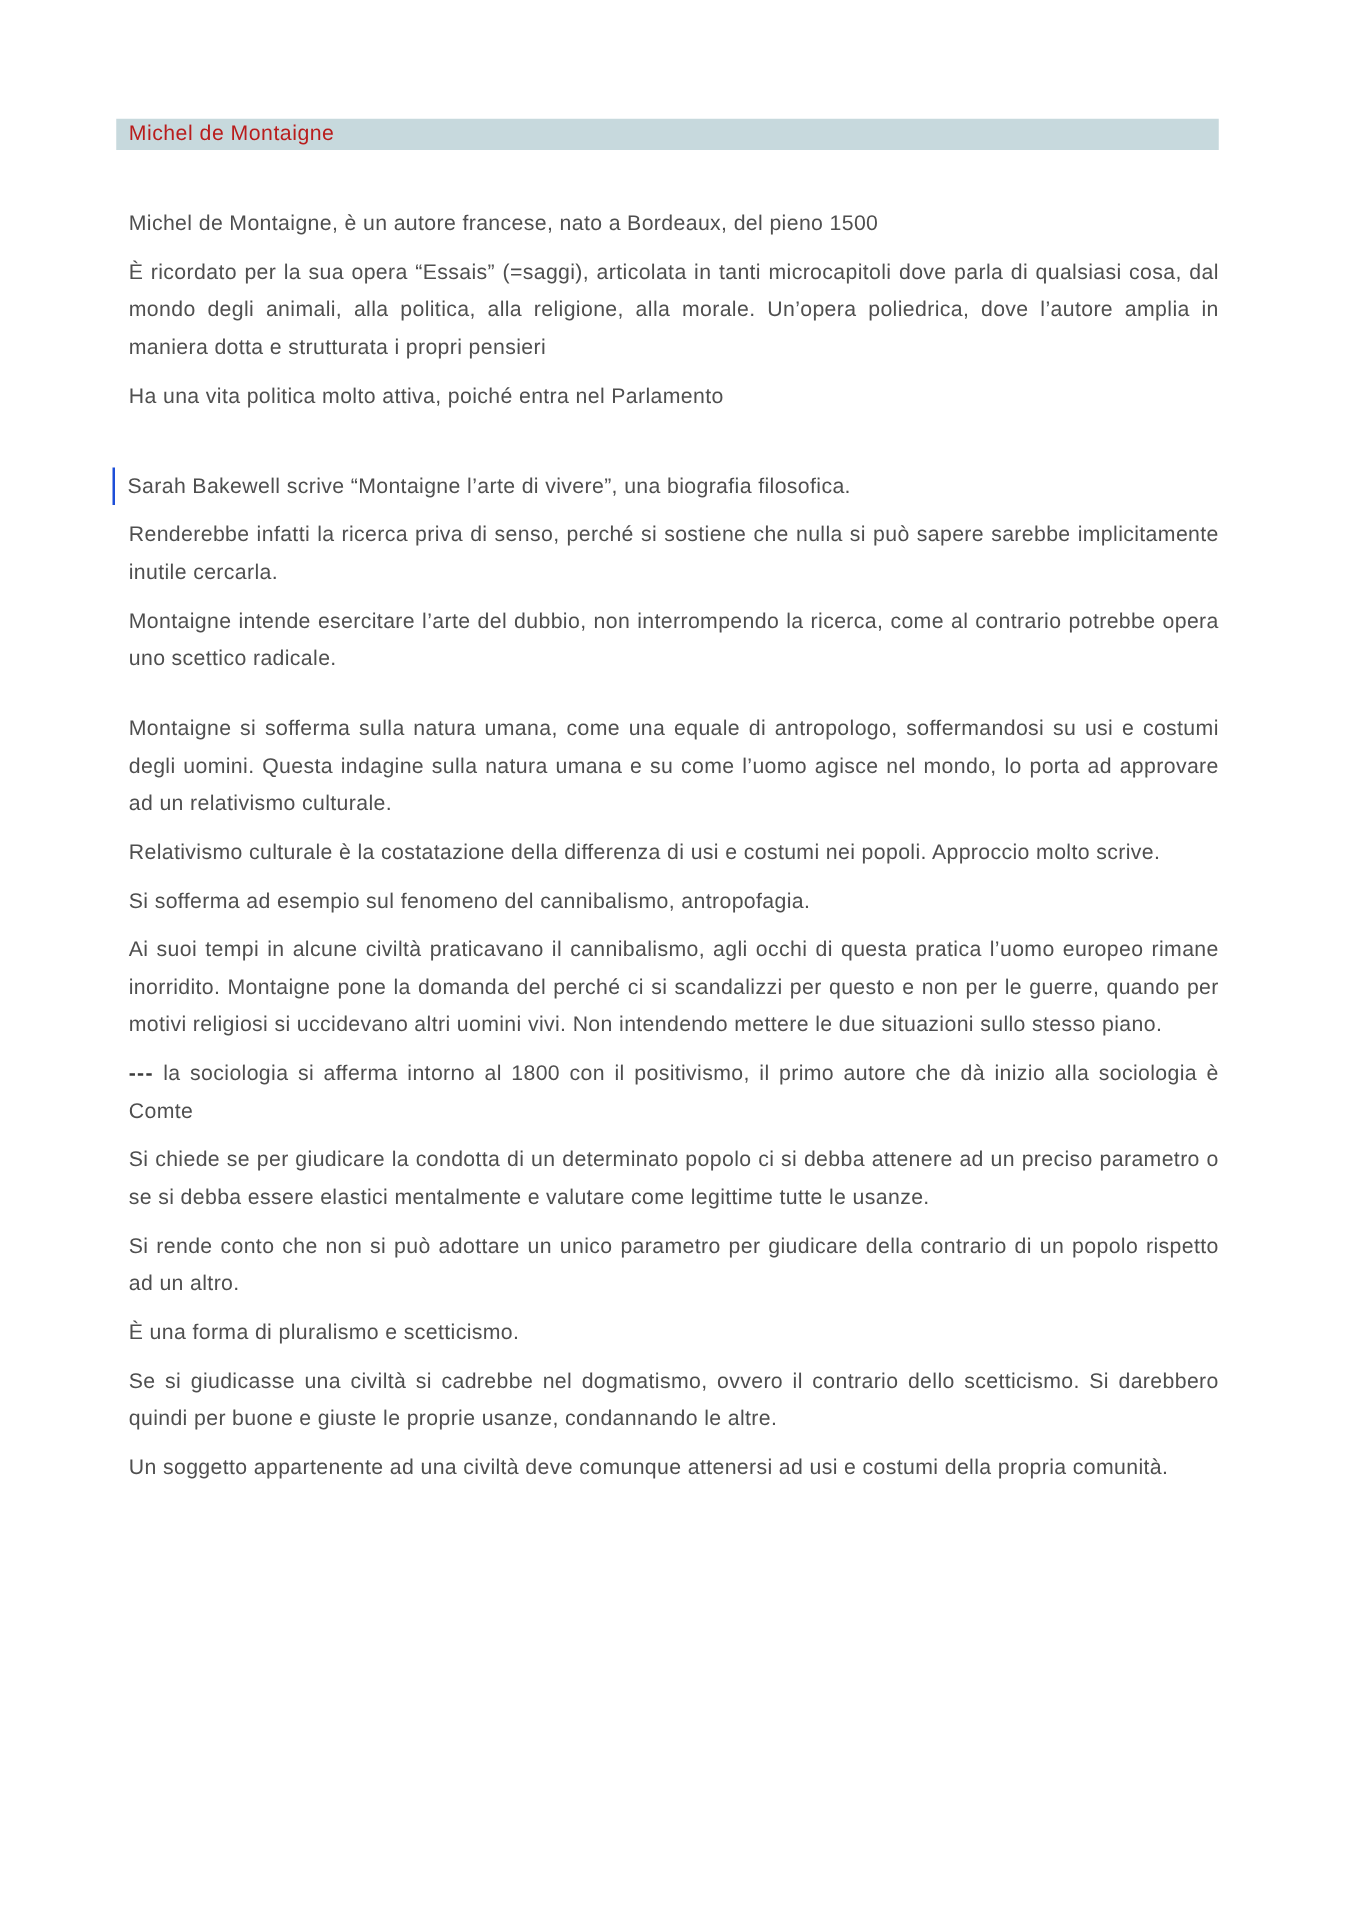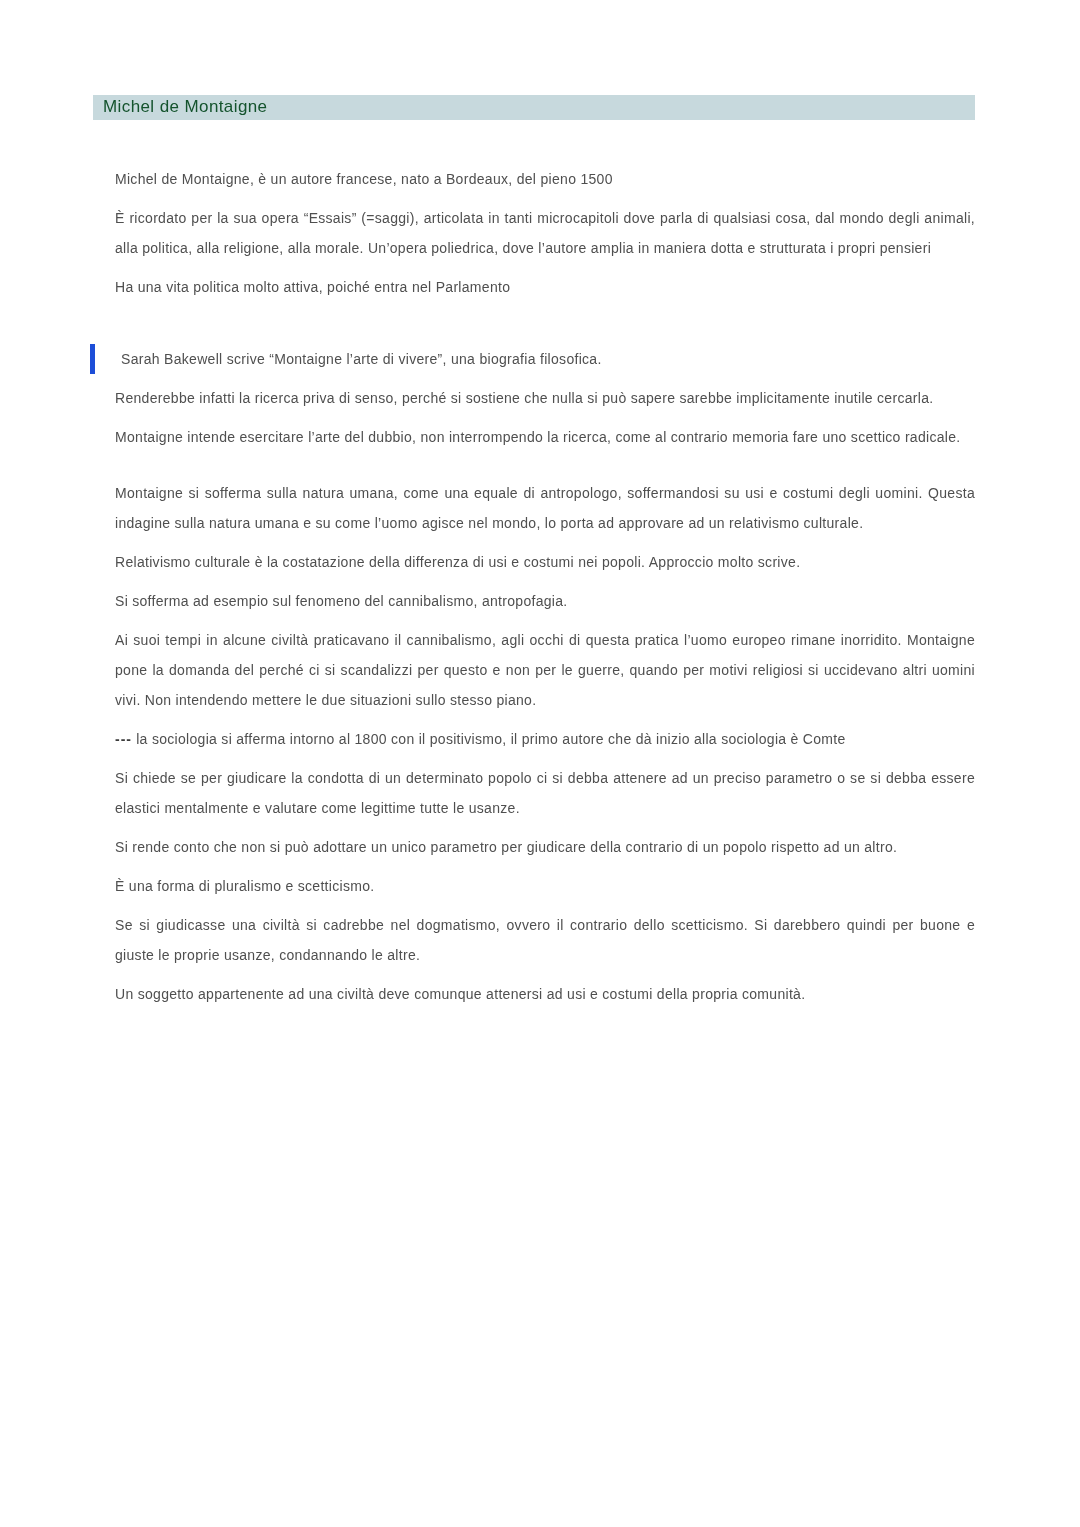--- a/index.html
+++ b/index.html
@@ -18,35 +18,35 @@
     color: #4f4f4f;
   }
   .title-bar {
     background: #c7d9dd;
     margin-left: -10px;
     margin-right: 0;
     padding: 2px 8px 3px 10px;
     font-size: 17px;
     font-weight: 300;
     letter-spacing: 0.4px;
-    color: #14532d;
+    color: #b91c1c;
     margin-bottom: 44px;
   }
   .content p {
-    margin: 0 0 9px 12px;
-    font-size: 14px;
+    margin: 0 0 9px 0;
+    font-size: 17px;
     font-weight: 300;
     line-height: 30px;
     letter-spacing: 0.3px;
     text-align: justify;
     color: #4f4f4f;
   }
   .content p.barred {
-    border-left: 5px solid #1d4ed8;
-    padding-left: 26px;
+    border-left: 2px solid #1d4ed8;
+    padding-left: 10px;
     margin-left: -13px;
     text-align: left;
   }
   .content p.gap-large { margin-top: 42px; }
   .content p.gap-small { margin-top: 26px; }
   .content p .bold-prefix {
     font-weight: bold;
     color: #3c3c3c;
     letter-spacing: 1px;
   }
@@ -55,21 +55,21 @@
 <body>
 
 <div class="page">
   <div class="title-bar">Michel de Montaigne</div>
   <div class="content" id="content">
       <p>Michel de Montaigne, è un autore francese, nato a Bordeaux, del pieno 1500</p>
       <p>È ricordato per la sua opera “Essais” (=saggi), articolata in tanti microcapitoli dove parla di qualsiasi cosa, dal mondo degli animali, alla politica, alla religione, alla morale. Un’opera poliedrica, dove l’autore amplia in maniera dotta e strutturata i propri pensieri</p>
       <p>Ha una vita politica molto attiva, poiché entra nel Parlamento</p>
       <p class="barred gap-large">Sarah Bakewell scrive “Montaigne l’arte di vivere”, una biografia filosofica.</p>
       <p>Renderebbe infatti la ricerca priva di senso, perché si sostiene che nulla si può sapere sarebbe implicitamente inutile cercarla.</p>
-      <p>Montaigne intende esercitare l’arte del dubbio, non interrompendo la ricerca, come al contrario memoria fare uno scettico radicale.</p>
+      <p>Montaigne intende esercitare l’arte del dubbio, non interrompendo la ricerca, come al contrario potrebbe opera uno scettico radicale.</p>
       <p class="gap-small">Montaigne si sofferma sulla natura umana, come una equale di antropologo, soffermandosi su usi e costumi degli uomini. Questa indagine sulla natura umana e su come l’uomo agisce nel mondo, lo porta ad approvare ad un relativismo culturale.</p>
       <p>Relativismo culturale è la costatazione della differenza di usi e costumi nei popoli. Approccio molto scrive.</p>
       <p>Si sofferma ad esempio sul fenomeno del cannibalismo, antropofagia.</p>
       <p>Ai suoi tempi in alcune civiltà praticavano il cannibalismo, agli occhi di questa pratica l’uomo europeo rimane inorridito. Montaigne pone la domanda del perché ci si scandalizzi per questo e non per le guerre, quando per motivi religiosi si uccidevano altri uomini vivi. Non intendendo mettere le due situazioni sullo stesso piano.</p>
       <p><span class="bold-prefix">---</span> la sociologia si afferma intorno al 1800 con il positivismo, il primo autore che dà inizio alla sociologia è Comte</p>
       <p>Si chiede se per giudicare la condotta di un determinato popolo ci si debba attenere ad un preciso parametro o se si debba essere elastici mentalmente e valutare come legittime tutte le usanze.</p>
       <p>Si rende conto che non si può adottare un unico parametro per giudicare della contrario di un popolo rispetto ad un altro.</p>
       <p>È una forma di pluralismo e scetticismo.</p>
       <p>Se si giudicasse una civiltà si cadrebbe nel dogmatismo, ovvero il contrario dello scetticismo. Si darebbero quindi per buone e giuste le proprie usanze, condannando le altre.</p>
       <p>Un soggetto appartenente ad una civiltà deve comunque attenersi ad usi e costumi della propria comunità.</p>

